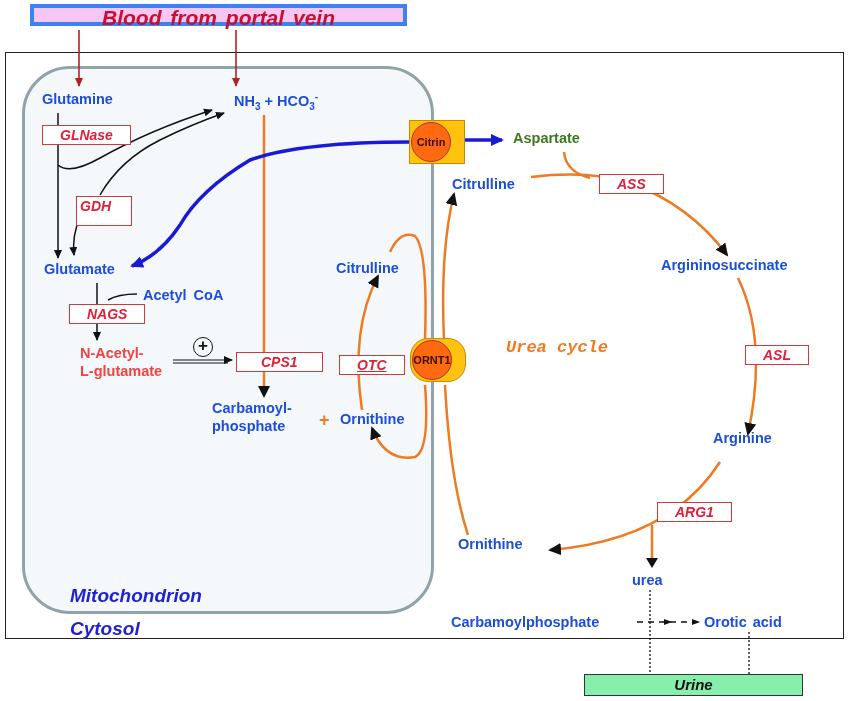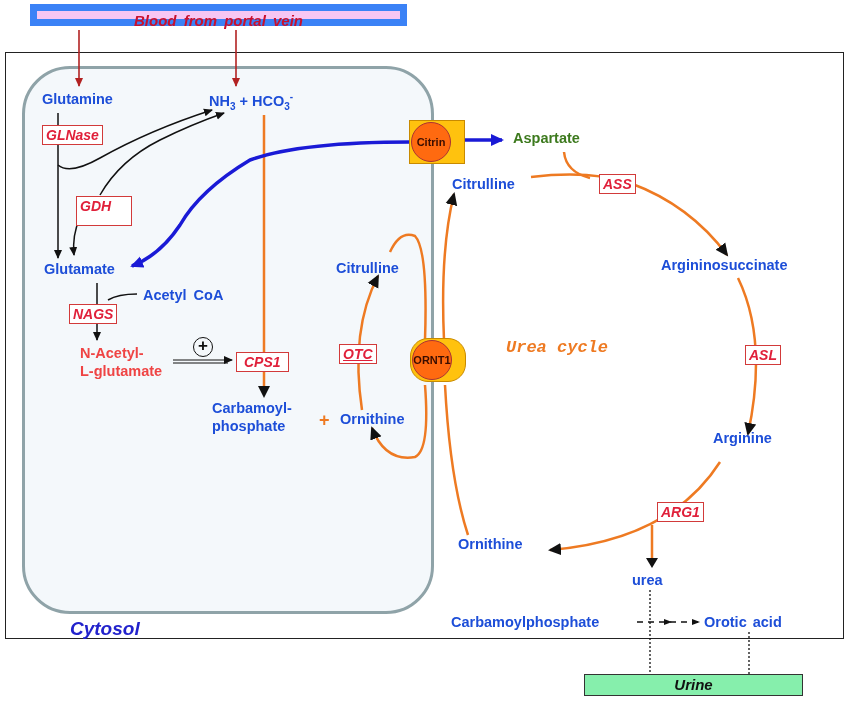--- a/index.html
+++ b/index.html
@@ -2,26 +2,26 @@
 <html><head>
 <meta charset="utf-8">
 <style>
   html, body { margin:0; padding:0; background:#ffffff; }
   body { width:848px; height:701px; position:relative; overflow:hidden;
          font-family:"Liberation Sans", sans-serif; }
   #stage { position:absolute; left:0; top:0; width:848px; height:701px; }
   .lbl { position:absolute; font-weight:bold; font-size:14.5px; color:#1d4ed8; white-space:nowrap; line-height:1; }
   .enz { position:absolute; border:1.2px solid #d23a3a; background:#fff; color:#e0203a;
          font-style:italic; font-weight:bold; font-size:14px; line-height:1;
-         padding:2px 3px; white-space:nowrap; }
+         padding:2px 17px; white-space:nowrap; }
   .blue { color:#ef4444; }
   .green { color:#3d7a1e; }
   .banner { position:absolute; left:30px; top:4px; width:377px; height:22px; background:#f7c6f3;
-            border:7px solid #3b82f6; box-sizing:border-box; text-align:center; line-height:20px;
-            color:#c8102e; font-weight:bold; font-style:italic; font-size:15px; word-spacing:3px; }
+            border:4px solid #3b82f6; box-sizing:border-box; text-align:center; line-height:20px;
+            color:#c8102e; font-weight:bold; font-style:italic; font-size:21px; word-spacing:3px; }
   .urine { position:absolute; left:584px; top:674px; width:219px; height:22px; background:#86efac;
            border:1px solid #333; box-sizing:border-box; text-align:center; line-height:20px;
            color:#111; font-weight:bold; font-style:italic; font-size:15px; }
   .frame { position:absolute; left:5px; top:52px; width:839px; height:587px; border:1px solid #222; box-sizing:border-box; }
   .mito { position:absolute; left:22px; top:66px; width:412px; height:548px; border:3px solid #8fa3a8;
           border-radius:48px; background:#f4f8fb; box-sizing:border-box; }
   .region { position:absolute; font-weight:bold; font-style:italic; font-size:19px; color:#2222cc; }
   .urea-title { position:absolute; left:506px; top:338px; font-family:"Liberation Mono", monospace;
                 font-style:italic; font-weight:bold; font-size:17px; color:#ee7a22; }
   .transporter { position:absolute; width:56px; height:44px; background:#ffc20e; border:1px solid #c88a00; box-sizing:border-box; }
@@ -99,42 +99,43 @@
     <polygon points="647,684 653,684 650,690" fill="#111"></polygon>
     <line x1="749" y1="632" x2="749" y2="688" stroke="#111" stroke-width="1.3" stroke-dasharray="2,2"></line>
     <polygon points="746,684 752,684 749,690" fill="#111"></polygon>
 
     <line x1="637" y1="622" x2="700" y2="622" stroke="#111" stroke-width="1.4" stroke-dasharray="6,5"></line>
     <polygon points="664,619 672,622 664,625" fill="#111"></polygon>
     <polygon points="692,619 700,622 692,625" fill="#111"></polygon>
   </svg>
 
   <div class="lbl" style="left:42px;top:92px;">Glutamine</div>
-  <div class="lbl" style="left:209px;top:92px;"><span>NH</span><sub>3</sub><span> + HCO</span><sub>3</sub><sup>-</sup></div>
+  <div class="lbl" style="left:234px;top:92px;"><span>NH</span><sub>3</sub><span> + HCO</span><sub>3</sub><sup>-</sup></div>
 
   <div class="enz" style="left:42px;top:125px;">GLNase</div>
   <div class="enz" style="left:76px;top:196px;padding:2px 20px 12px 3px;">GDH</div>
 
   <div class="lbl" style="left:44px;top:262px;">Glutamate</div>
   <div class="lbl" style="left:143px;top:288px;word-spacing:3px;">Acetyl  CoA</div>
   <div class="enz" style="left:69px;top:304px;">NAGS</div>
 
   <div class="lbl blue" style="left:80px;top:346px;">N-Acetyl-</div>
   <div class="lbl blue" style="left:80px;top:364px;">L-glutamate</div>
   <div class="plus-circ">+</div>
-  <div class="enz" style="left:236px;top:352px;padding:2px 7px;">CPS1</div>
+  <div class="enz" style="left:236px;top:352px;padding:2px 24px;">CPS1</div>
 
   <div class="lbl" style="left:212px;top:401px;">Carbamoyl-</div>
   <div class="lbl" style="left:212px;top:419px;">phosphate</div>
 
   <div class="lbl" style="left:336px;top:261px;">Citrulline</div>
-  <div class="enz" style="left:339px;top:344px;text-decoration:underline;">OTC</div>
+  <div class="enz" style="left:339px;top:355px;text-decoration:underline;">OTC</div>
   <div class="orange-plus">+</div>
   <div class="lbl" style="left:340px;top:412px;">Ornithine</div>
 
+  <div class="region" style="left:70px;top:585px;">Mitochondrion</div>
   <div class="region" style="left:70px;top:618px;">Cytosol</div>
 
   <div class="transporter" style="left:409px;top:120px;">
     <div class="circ">Citrin</div>
   </div>
   <div class="transporter" style="left:410px;top:338px;border-radius:18px;">
     <div class="circ">ORNT1</div>
   </div>
 
   <div class="lbl green" style="left:513px;top:131px;">Aspartate</div>

